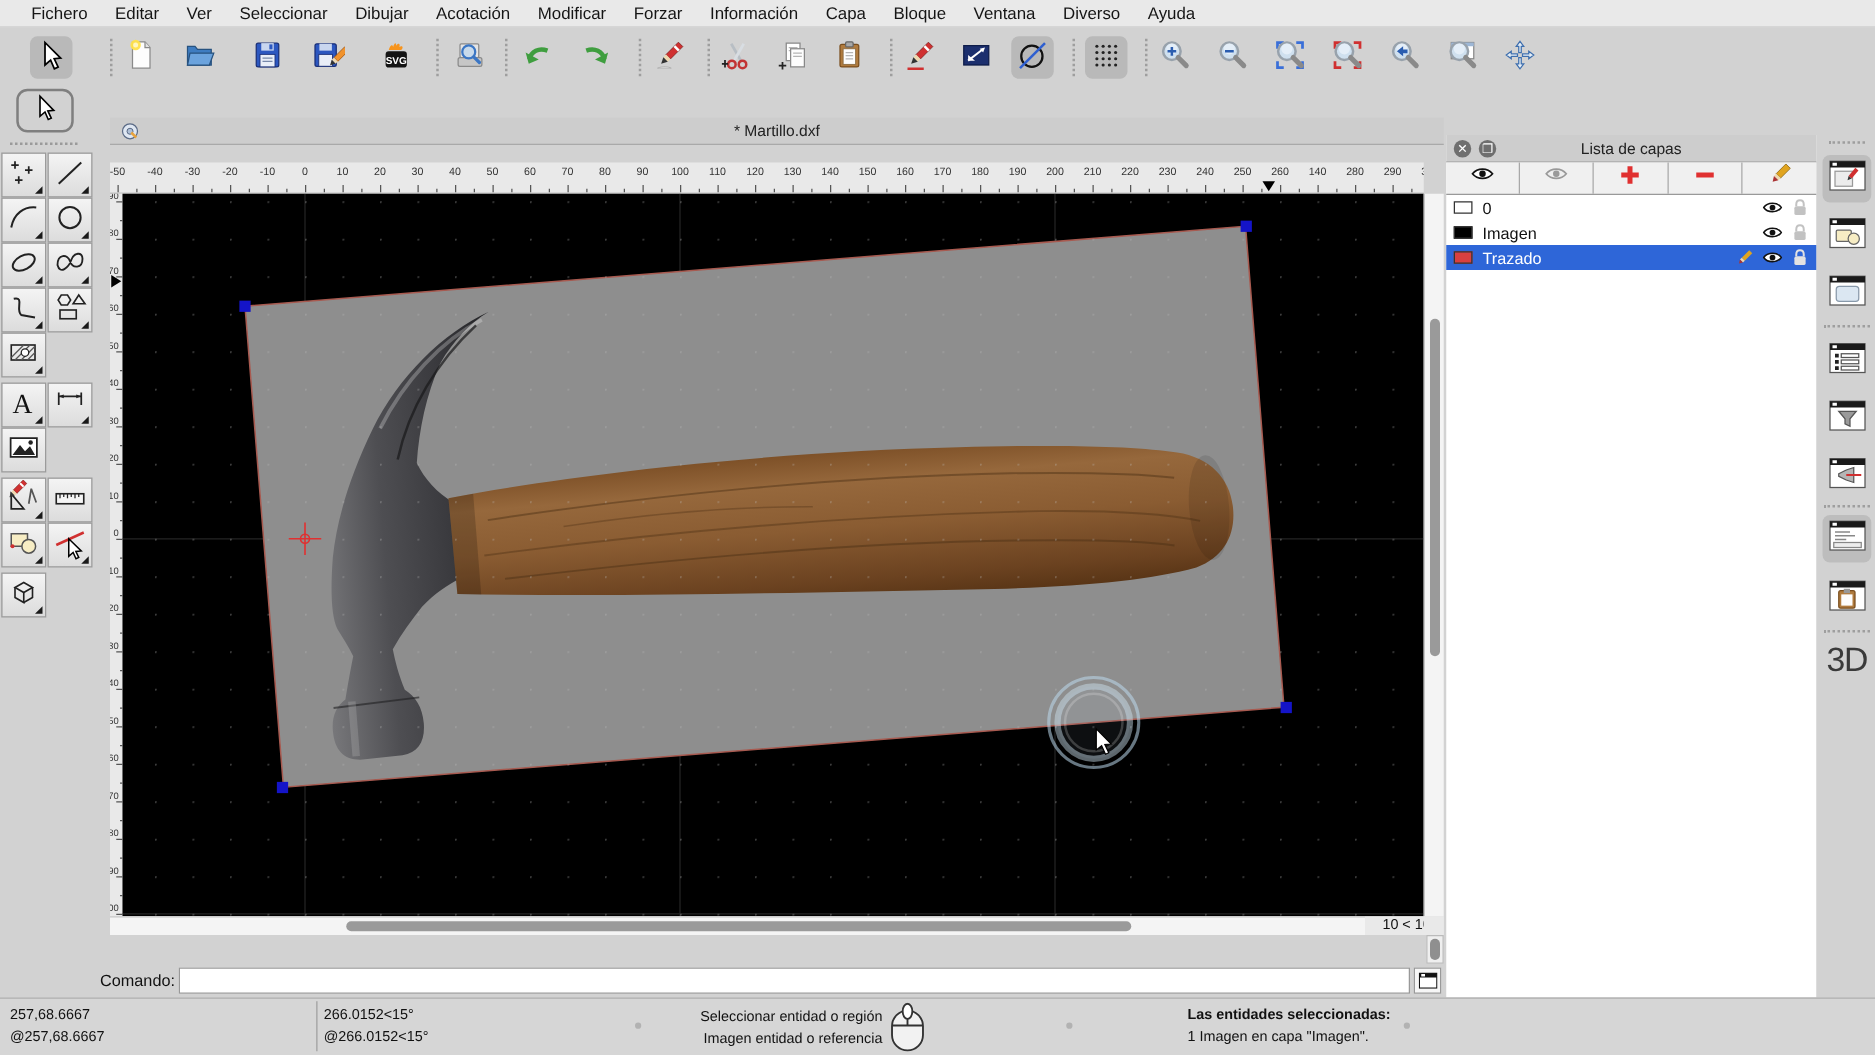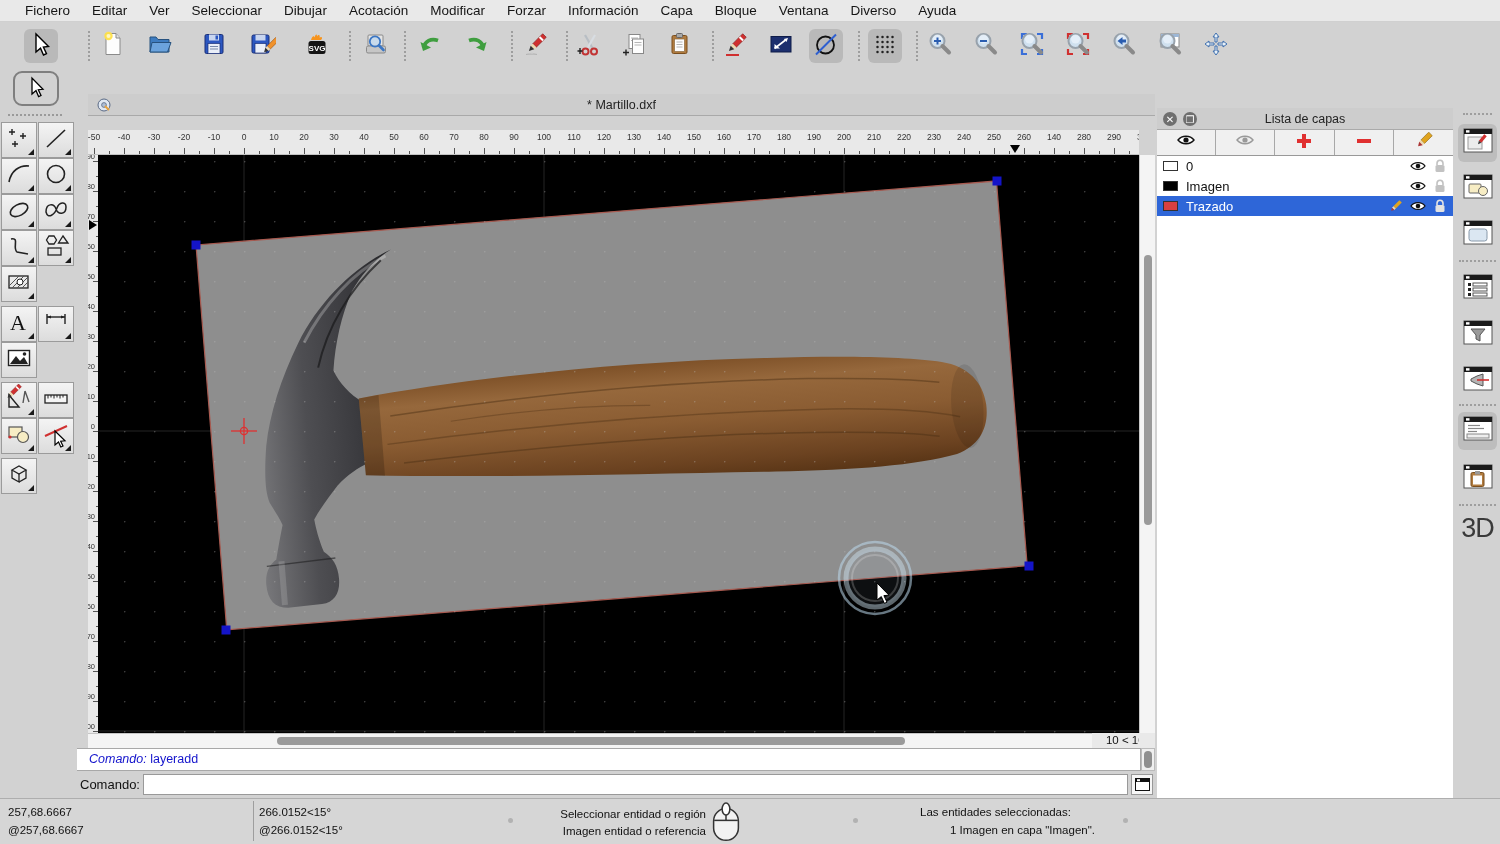--- a/index.html
+++ b/index.html
@@ -737,24 +737,20 @@
 
   <div id="vscroll" class="abs">
       <div class="thumb" style="top:100px; height:270px;"></div>
     </div>
   <div id="hscroll" class="abs">
       <div class="thumb" style="left:189px; width:628px;"></div>
     </div>
   <div id="grid-label" class="abs">10 &lt; 100</div>
   <div class="abs" style="left:1139px; top:733px; width:16px; height:15px; background:#e9e9e9;"></div>
 
-  <div id="cmd-history" class="abs">
-    <span class="prompt">Comando:</span>
-    <span> </span><span>layeradd</span>
-  </div>
   <div id="cmd-hist-scroll" class="abs">
       <div class="thumb"></div>
     </div>
   <div id="cmd-label" class="abs">Comando:</div>
   <input id="cmd-input" class="abs" value="" style="">
   <div id="cmd-toggle-btn" class="abs">
     <svg width="15" height="13" viewBox="0 0 15 13">
         <rect x="0.5" y="0.5" width="14" height="12" fill="#fff" stroke="#111"></rect>
         <rect x="0.5" y="0.5" width="14" height="3.5" fill="#111"></rect>
         <rect x="2" y="1.2" width="3" height="2" fill="#fff"></rect>
@@ -970,17 +966,17 @@
     </div>
     <span class="abs" style="left:712px; top:3px;">
       <svg width="28" height="40" viewBox="0 0 26 37">
           <rect x="1.5" y="6" width="23" height="29.5" rx="11.5" fill="#f2f2f2" stroke="#333" stroke-width="1.4"></rect>
           <ellipse cx="13" cy="6.5" rx="3.6" ry="5.6" fill="#fff" stroke="#333" stroke-width="1.4"></ellipse>
           <line x1="13" y1="12" x2="13" y2="17" stroke="#333" stroke-width="1.4"></line>
           <line x1="2" y1="17" x2="24" y2="17" stroke="#333" stroke-width="1.4"></line>
         </svg>
     </span>
     <div class="grip-dot" style="left:853px;"></div>
-    <span class="sb-line1" style="left:920px;">Las entidades seleccionadas:</span>
+    <span class="sb-line1" style="left:950px;font-weight:bold;">Las entidades seleccionadas:</span>
     <span class="sb-line2" style="left:950px;">1 Imagen en capa "Imagen".</span>
     <div class="grip-dot" style="left:1123px;"></div>
   </div>
 </div>
 
 </body></html>

